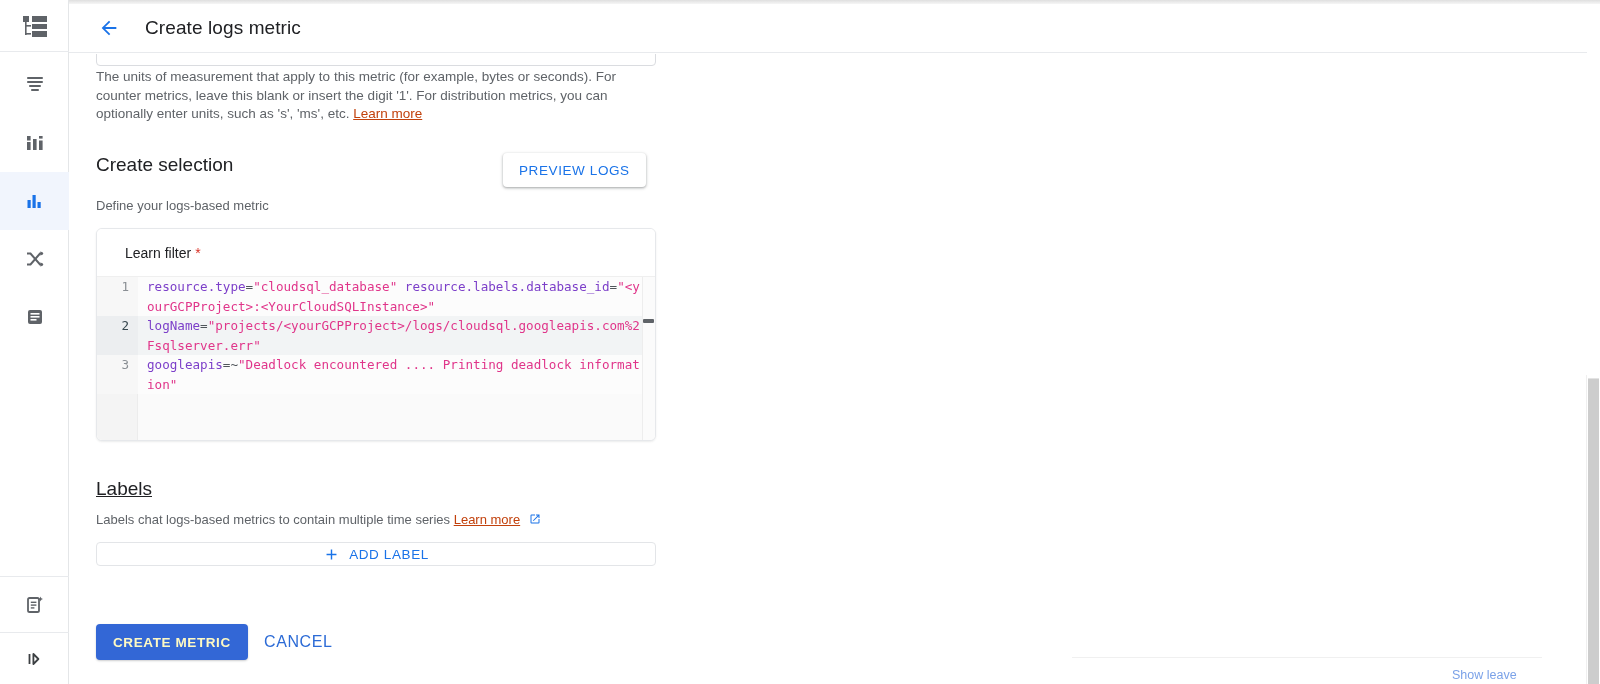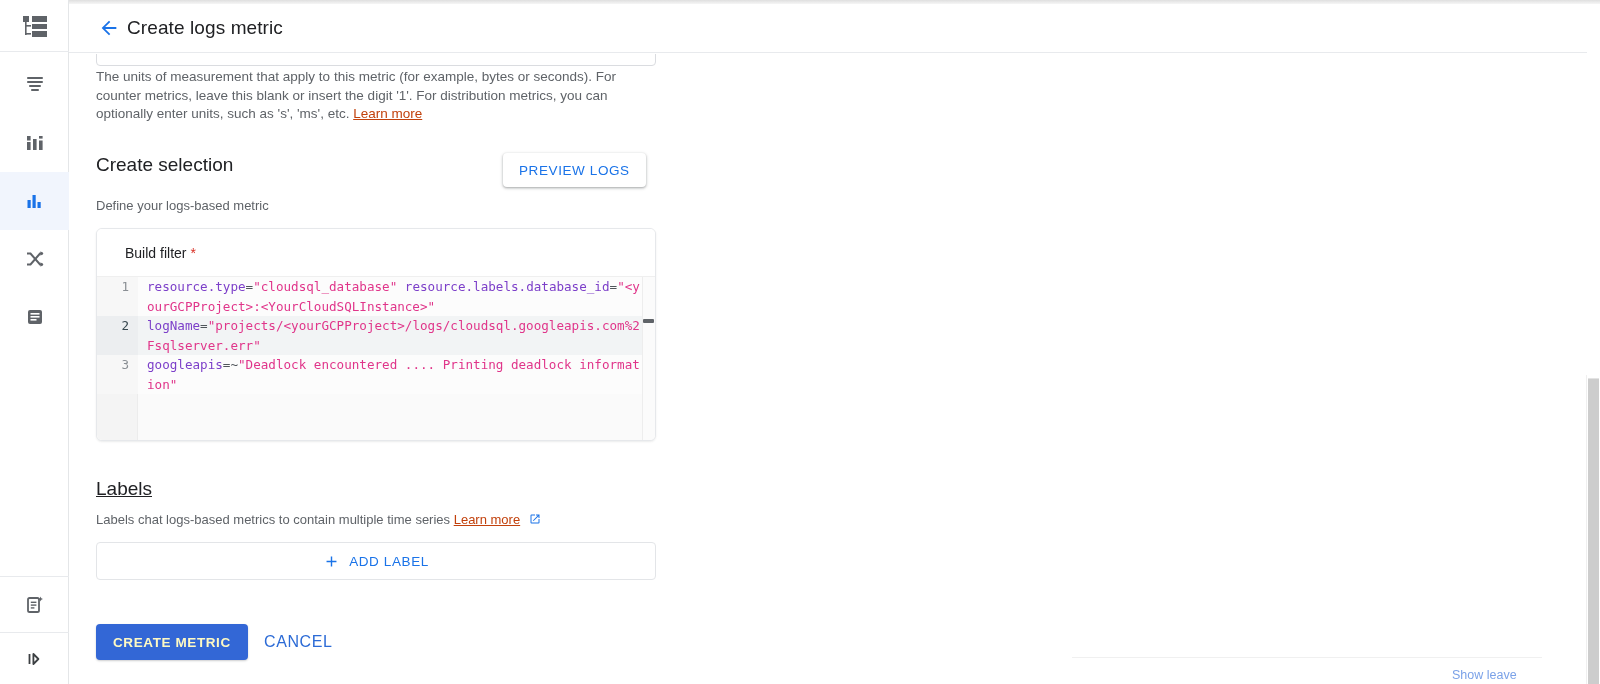--- a/index.html
+++ b/index.html
@@ -50,20 +50,21 @@
     border-bottom: 1px solid #e8eaed;
     display: flex; align-items: center;
     z-index: 4;
   }
   #back-button {
     width: 36px; height: 36px; margin-left: 22px;
     display: flex; align-items: center; justify-content: center;
     border-radius: 50%; cursor: pointer;
   }
   #page-title {
+    margin-left: 18px;
     font-size: 19px; color: #202124; font-weight: 400;
     letter-spacing: .1px;
   }
 
   
   #content {
     position: absolute; top: 54px; left: 69px;
     width: 1531px; height: 630px;
     background: #ffffff;
     overflow: hidden;
@@ -165,21 +166,21 @@
     background: #fbfbfb; border-left: 1px solid #ededed;
   }
   #editor-vscroll-thumb {
     position: absolute; right: 1px; top: 42px; width: 11px; height: 4px;
     background: #5f6368; border-radius: 1px;
   }
 
   
   #add-label-button {
     position: absolute; left: 27px; top: 488px;
-    width: 560px; height: 38px;
+    width: 560px; height: 24px;
     border: 1px solid #e3e5e8; border-radius: 4px;
     display: flex; align-items: center; justify-content: center;
     gap: 9px; cursor: pointer; background: #fff;
   }
   #add-label-text {
     font-size: 13.5px; font-weight: 500; letter-spacing: .6px; color: #1a73e8;
   }
 
   
   #create-metric-button {
@@ -331,21 +332,21 @@
 
   <div id="filter-selection-title" class="section-title">Create selection</div>
   <div id="filter-selection-sub" class="section-sub">Define your logs-based metric</div>
 
   <div id="preview-logs-button">
     <span>PREVIEW LOGS</span>
   </div>
 
   <div id="filter-card">
     <div id="filter-card-header">
-      <span>Build filter</span>
+      <span>Learn filter</span>
         <span id="required-star">*</span>
     </div>
     <div id="editor">
       <div id="gutter"></div>
       <div id="code-lines">
           <div class="code-row">
             <div class="ln">1</div>
             <div class="code"><span class="tok-key">resource.type</span><span class="tok-op">=</span><span class="tok-str">"cloudsql_database"</span><span class="tok-key"> resource.labels.database_id</span><span class="tok-op">=</span><span class="tok-str">"&lt;yourGCPProject&gt;:&lt;YourCloudSQLInstance&gt;"</span></div>
           </div>
           <div class="code-row active">

